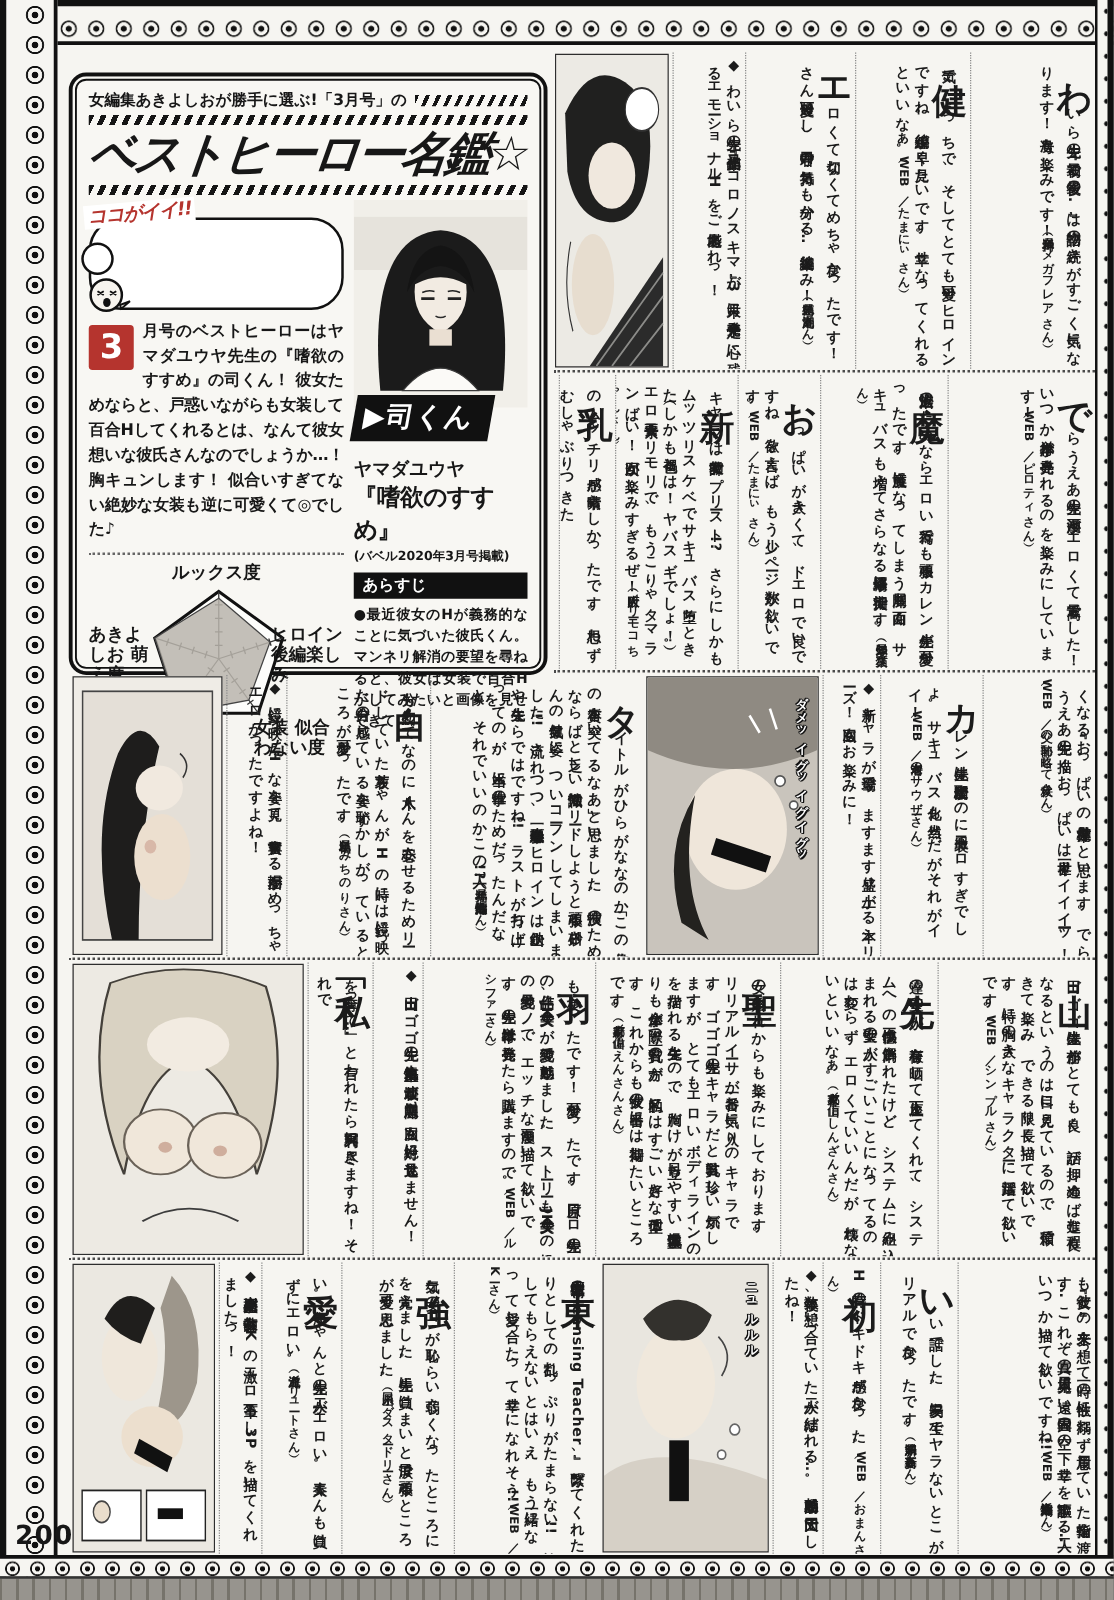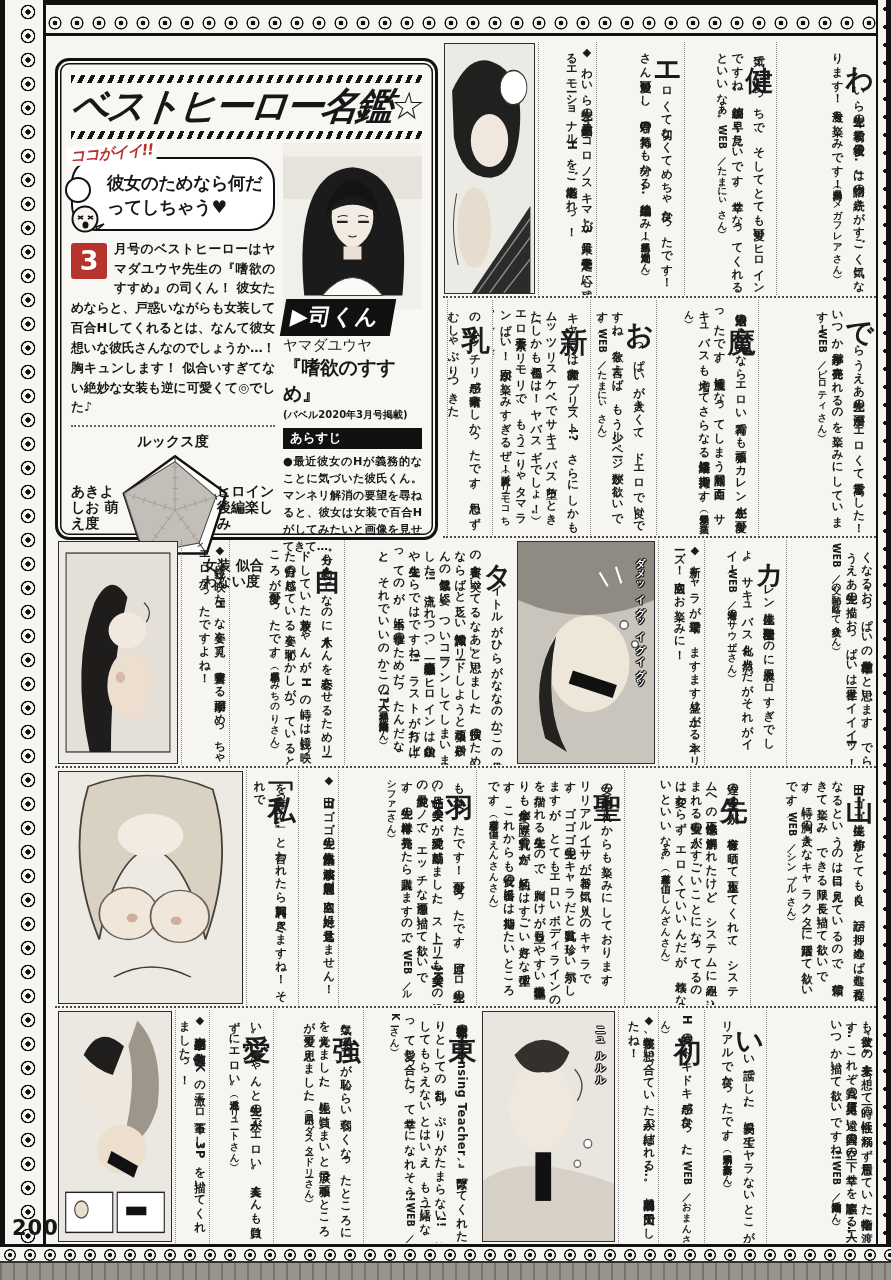--- a/index.html
+++ b/index.html
@@ -53,21 +53,21 @@
   .radar-svg-holder{position:absolute;left:34px;top:18px;}
   .r-label{position:absolute;font-size:14px;font-weight:800;line-height:1.15;}
   .r-l0{top:6px;left:50%;transform:translateX(-50%);}
   .r-l1{right:0px;top:56px;width:58px;}
   .r-l2{right:8px;bottom:4px;width:64px;}
   .r-l3{left:2px;bottom:4px;width:62px;text-align:right;}
   .r-l4{left:0px;top:56px;width:56px;}
   .portrait{height:166px;overflow:hidden;background:#f1efe9;}
   .nametag{display:inline-block;background:#111;color:#fff;font-size:22px;font-weight:900;
     padding:3px 14px 4px 8px;transform:skewX(-10deg);position:relative;margin-top:-30px;letter-spacing:1px;}
-  .author{font-size:14.5px;font-weight:400;margin-top:0;}
+  .author{font-size:14.5px;font-weight:700;margin-top:13px;}
   .work{font-size:19px;font-weight:700;letter-spacing:-0.5px;}
   .pub{font-size:10px;font-weight:600;margin-top:1px;}
   .syn-label{background:#111;color:#fff;font-size:12.5px;font-weight:800;padding:2px 7px;margin:6px 0 4px;}
   .syn{font-size:11.2px;line-height:1.52;font-weight:600;text-align:justify;letter-spacing:-0.2px;}
   
   .band{position:absolute;display:flex;flex-direction:row-reverse;align-items:stretch;}
   .bitem{overflow:hidden;}
   .comment,.cont,.note{writing-mode:vertical-rl;text-orientation:mixed;font-size:11.4px;line-height:1.34;
     font-weight:600;padding:3px 2px;letter-spacing:0.5px;border-left:1.5px dotted #8a8a8a;color:#1b1b1b;}
   .note{font-weight:800;}
@@ -83,28 +83,31 @@
 <body>
 
 <div class="frame frame-top"></div>
 <div class="frame frame-left"></div>
 <div class="frame frame-right"></div>
 <div class="frame frame-bottom-orn"></div>
 <div class="frame frame-bottom-gray"></div>
 <div class="page-num">200</div>
 
 <div class="fbox">
+  <div class="kicker-row">
+    <span class="kicker">女編集あきよしおが勝手に選ぶ!「3月号」の</span>
+    <span class="hatch"></span>
+  </div>
   <div class="hatch-bar"></div>
   <div class="f-title">ベストヒーロー名鑑☆</div>
   <div class="hatch-bar"></div>
   <div class="f-main">
     <div class="f-left">
       <div class="bubble">
         <span class="callout">ココがイイ!!</span>
-        <div class="bubble-text">彼女のためなら何だってしちゃう♥</div>
         <span class="face-ico">
           <svg width="36" height="32" viewBox="0 0 36 32">
             <circle cx="16" cy="16" r="12.5" fill="#f7f4ee" stroke="#111" stroke-width="2"></circle>
             <path d="M9 13 l5 3 M14 13 l-5 3 M19 13 l5 3 M24 13 l-5 3" stroke="#111" stroke-width="1.6" fill="none"></path>
             <ellipse cx="16.5" cy="22" rx="3" ry="3.6" fill="#111"></ellipse>
             <path d="M27 24 l8 -3 l-7 6 z" fill="#f7f4ee" stroke="#111" stroke-width="1.5"></path>
           </svg>
         </span>
       </div>
       <div class="lead">

